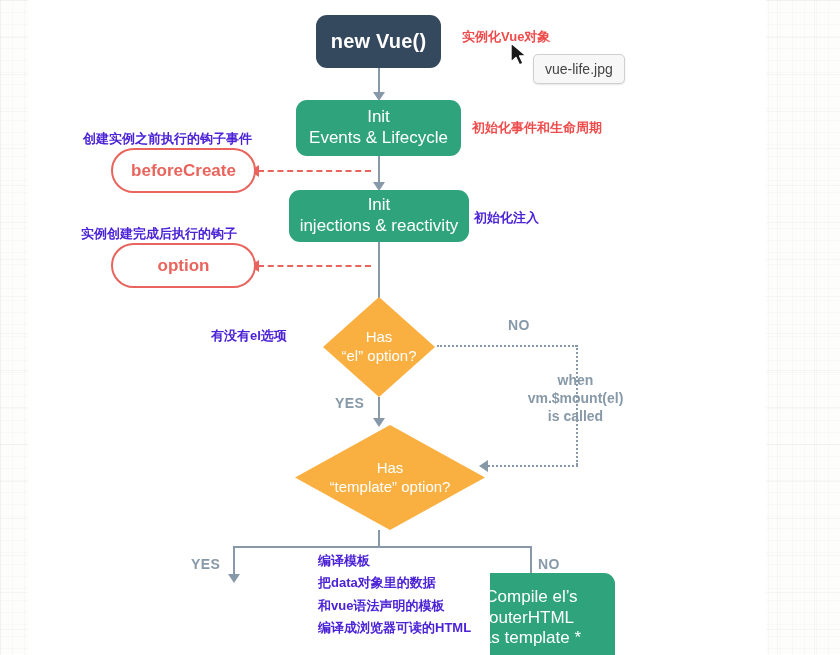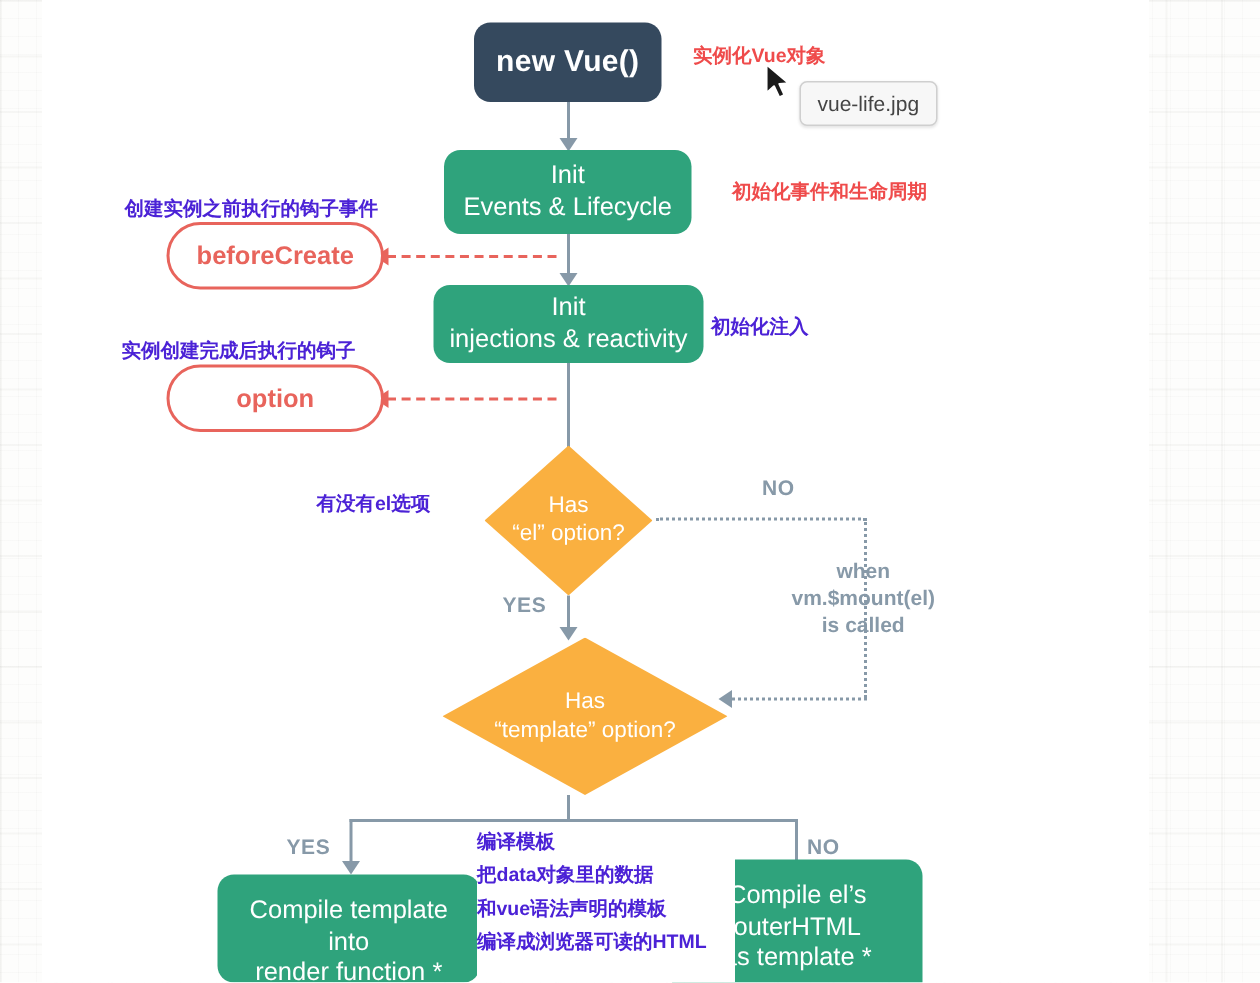--- a/index.html
+++ b/index.html
@@ -270,36 +270,33 @@
   <div class="line-v" style="left:350px; top:530px; height:17px;"></div>
   <div class="line-h" style="left:205px; top:546px; width:298px;"></div>
   <div class="line-v" style="left:205px; top:546px; height:32px;"></div>
   <div class="arrow-down" style="left:200px; top:574px;"></div>
   <div class="line-v" style="left:502px; top:546px; height:32px;"></div>
   <div class="arrow-down" style="left:497px; top:574px;"></div>
 
   <div class="yn" style="left:163px; top:556px;">YES</div>
   <div class="yn" style="left:510px; top:556px;">NO</div>
 
-  <div class="node node-green-bottom" style="left:117px; top:583px; width:175px; height:72px;">Compile template
-into
-render function *</div>
 
   <div class="node node-green-bottom" style="left:420px; top:573px; width:167px; height:92px;">Compile el’s
 outerHTML
 as template *</div>
 
   <div class="overlay-note" style="left:290px; top:550px; width:172px; height:105px;">编译模板
 把data对象里的数据
 和vue语法声明的模板
 编译成浏览器可读的HTML</div>
 
   <div class="anno anno-red" style="left:434px; top:28px;">实例化Vue对象</div>
 
-  <div class="anno anno-red" style="left:444px; top:119px;margin-left:16px;">初始化事件和生命周期</div>
+  <div class="anno anno-red" style="left:444px; top:119px;">初始化事件和生命周期</div>
 
   <div class="anno anno-purple" style="left:446px; top:209px;">初始化注入</div>
 
 </div>
 
 <div id="tooltip" style="left:533px; top:54px;">vue-life.jpg</div>
 
 <div id="cursor" style="left:510px; top:42px;">
   <svg width="20" height="28" viewBox="0 0 20 28">
     <polygon points="1,1 1,20 6,15.5 9.5,23 13,21.3 9.6,14 16,13.6" fill="#1a1a1a" stroke="#ffffff" stroke-width="1.4" stroke-linejoin="round"></polygon>

